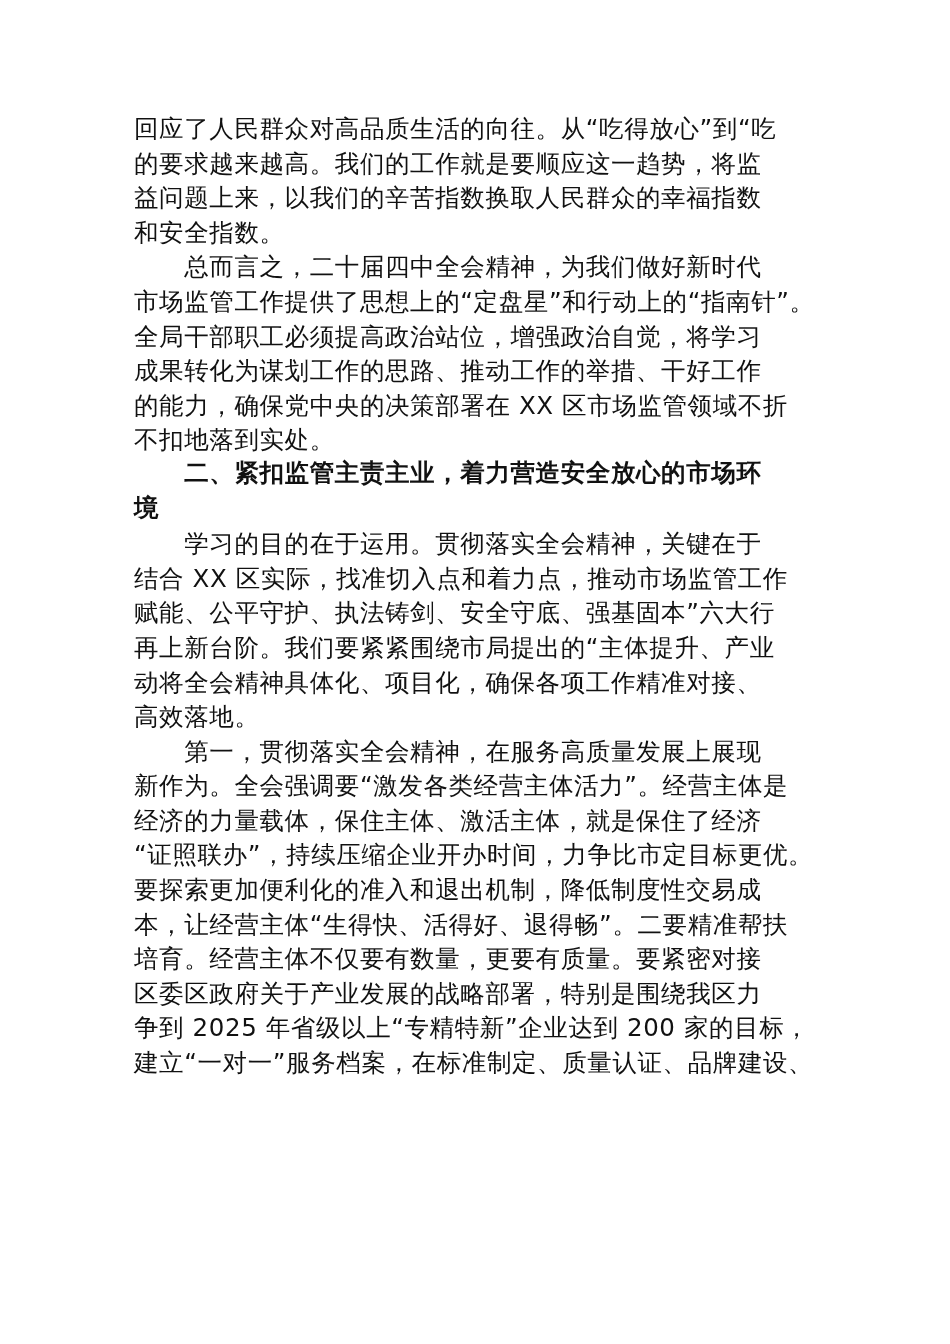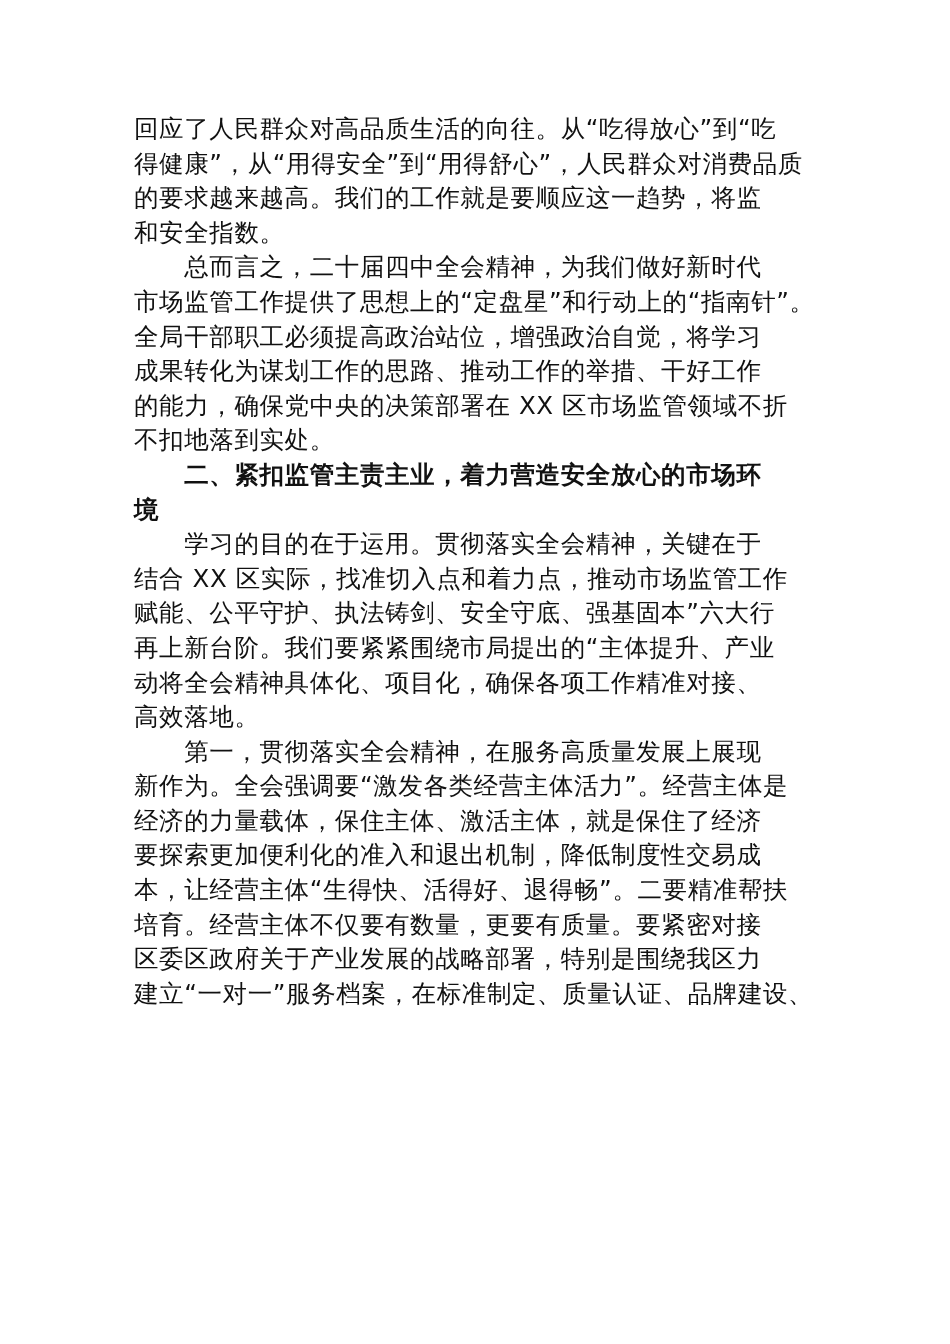--- a/index.html
+++ b/index.html
@@ -24,32 +24,32 @@
   .line {
     display: block;
     height: 34.6px;
     line-height: 34.6px;
     font-size: 24.5px;
     white-space: nowrap;
     letter-spacing: 0.6px;
   }
   .heading-line {
     font-weight: bold;
-    font-family: Liberation Sans, sans-serif;
+    font-family: Liberation Mono, monospace;
   }
 </style>
 </head>
 <body>
 
 <div class="page">
 
   <div>
     <span class="line">回应了人民群众对高品质生活的向往。从“吃得放心”到“吃</span>
-    <span class="line">得健康”，从“用得安全”到“用得舒心”，人民群众对消费品质</span>
     <span class="line">的要求越来越高。我们的工作就是要顺应这一趋势，将监</span>
+    <span class="line">益问题上来，以我们的辛苦指数换取人民群众的幸福指数</span>
     <span class="line">和安全指数。</span>
   </div>
 
   <div>
     <span class="line">　　总而言之，二十届四中全会精神，为我们做好新时代</span>
     <span class="line">市场监管工作提供了思想上的“定盘星”和行动上的“指南针”。</span>
     <span class="line">全局干部职工必须提高政治站位，增强政治自觉，将学习</span>
     <span class="line">成果转化为谋划工作的思路、推动工作的举措、干好工作</span>
     <span class="line">的能力，确保党中央的决策部署在 XX 区市场监管领域不折</span>
     <span class="line">不扣地落到实处。</span>
@@ -66,19 +66,21 @@
     <span class="line">赋能、公平守护、执法铸剑、安全守底、强基固本”六大行</span>
     <span class="line">再上新台阶。我们要紧紧围绕市局提出的“主体提升、产业</span>
     <span class="line">动将全会精神具体化、项目化，确保各项工作精准对接、</span>
     <span class="line">高效落地。</span>
   </div>
 
   <div>
     <span class="line">　　第一，贯彻落实全会精神，在服务高质量发展上展现</span>
     <span class="line">新作为。全会强调要“激发各类经营主体活力”。经营主体是</span>
     <span class="line">经济的力量载体，保住主体、激活主体，就是保住了经济</span>
+    <span class="line">“证照联办”，持续压缩企业开办时间，力争比市定目标更优。</span>
     <span class="line">要探索更加便利化的准入和退出机制，降低制度性交易成</span>
     <span class="line">本，让经营主体“生得快、活得好、退得畅”。二要精准帮扶</span>
     <span class="line">培育。经营主体不仅要有数量，更要有质量。要紧密对接</span>
     <span class="line">区委区政府关于产业发展的战略部署，特别是围绕我区力</span>
+    <span class="line">争到 2025 年省级以上“专精特新”企业达到 200 家的目标，</span>
     <span class="line">建立“一对一”服务档案，在标准制定、质量认证、品牌建设、</span>
   </div>
 </div>
 
 </body></html>

